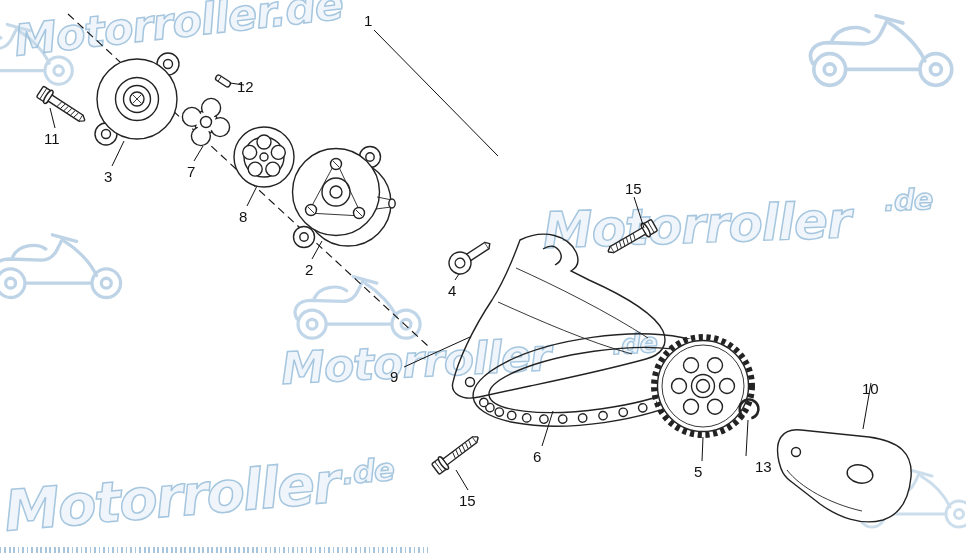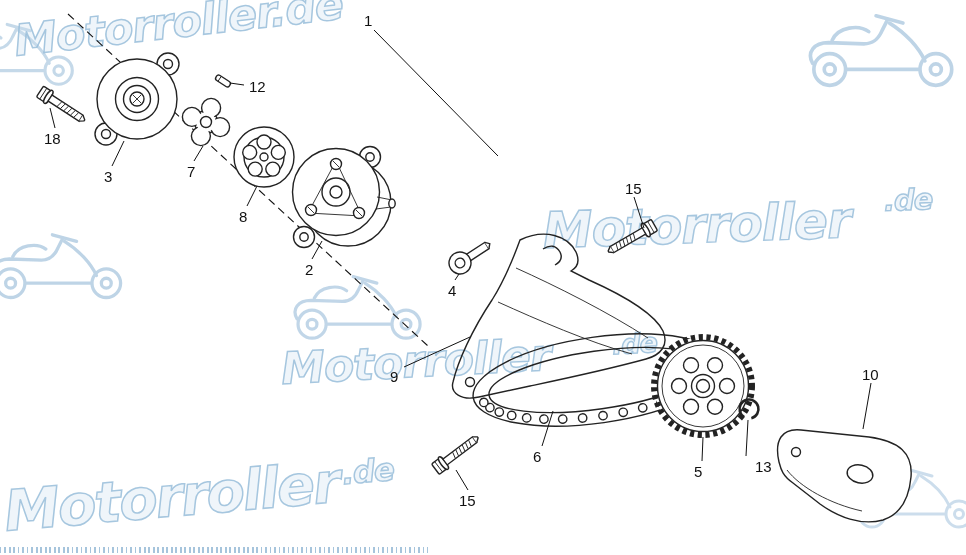--- a/index.html
+++ b/index.html
@@ -245,28 +245,28 @@
       <path class="ld" d="M404,367 L470,337"></path>
       <path class="ld" d="M542,446 L553,411"></path>
       <path class="ld" d="M702,461 L703,437"></path>
       <path class="ld" d="M746,456 L748,420"></path>
       <path class="ld" d="M871,383 L863,429"></path>
       <path class="ld" d="M468,490 L456,470"></path>
     </g>
   </svg>
 
   <div class="plabel" style="left:364px; top:12px;">1</div>
-  <div class="plabel" style="left:44px;  top:130px;">18</div>
-  <div class="plabel" style="left:249px; top:78px;">12</div>
+  <div class="plabel" style="left:44px;  top:130px;">11</div>
+  <div class="plabel" style="left:237px; top:78px;">12</div>
   <div class="plabel" style="left:104px; top:168px;">3</div>
   <div class="plabel" style="left:187px; top:163px;">7</div>
   <div class="plabel" style="left:239px; top:208px;">8</div>
   <div class="plabel" style="left:305px; top:261px;">2</div>
   <div class="plabel" style="left:448px; top:282px;">4</div>
   <div class="plabel" style="left:625px; top:180px;">15</div>
   <div class="plabel" style="left:390px; top:368px;">9</div>
   <div class="plabel" style="left:533px; top:448px;">6</div>
   <div class="plabel" style="left:694px; top:463px;">5</div>
   <div class="plabel" style="left:737px; top:458px;margin-left:18px;">13</div>
-  <div class="plabel" style="left:862px; top:366px;">10</div>
+  <div class="plabel" style="left:862px; top:380px;">10</div>
   <div class="plabel" style="left:459px; top:492px;">15</div>
 
 </div>
 
 </body></html>

